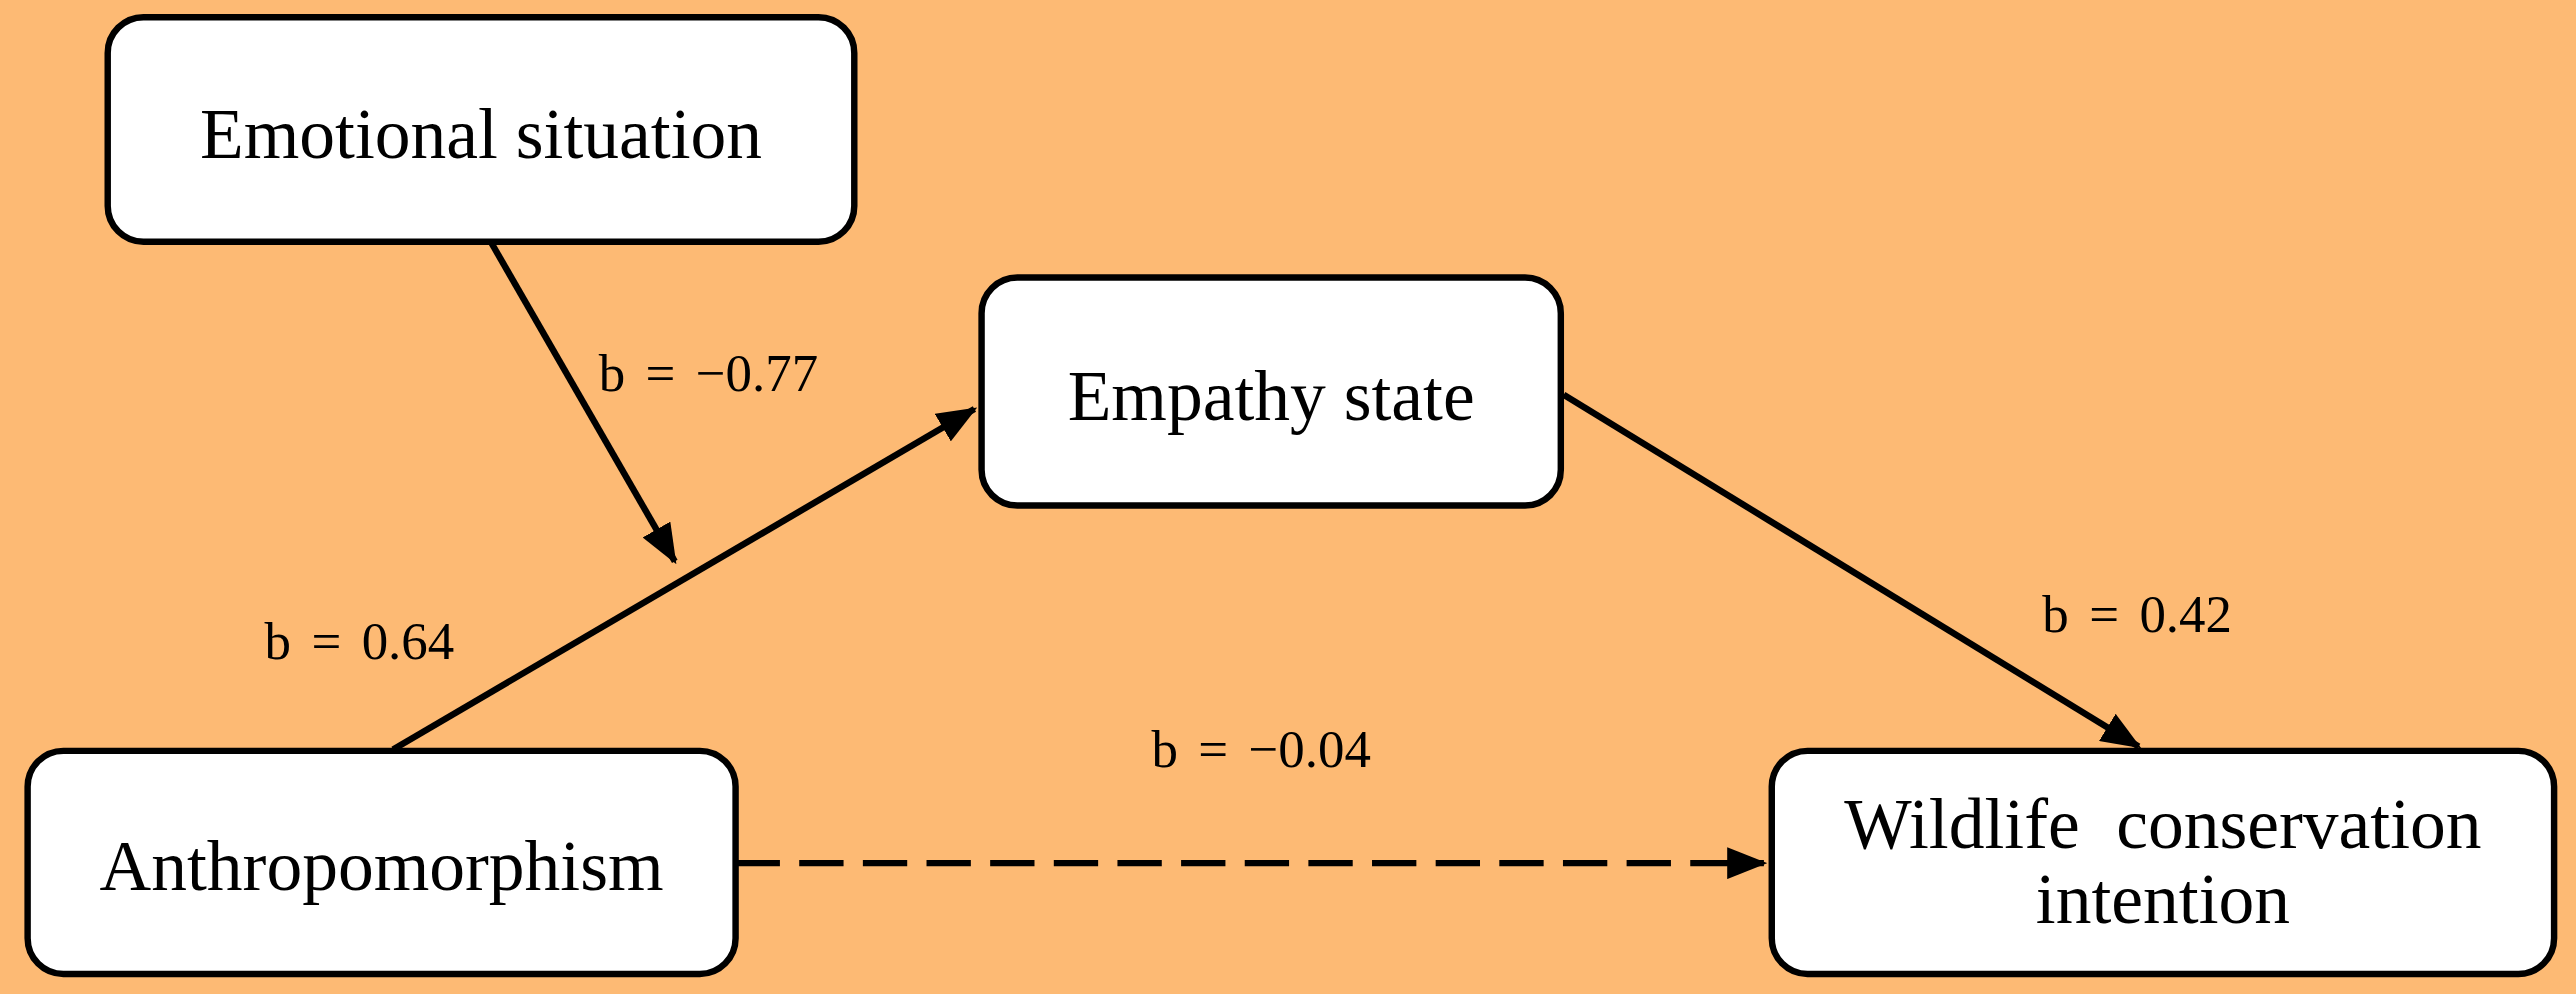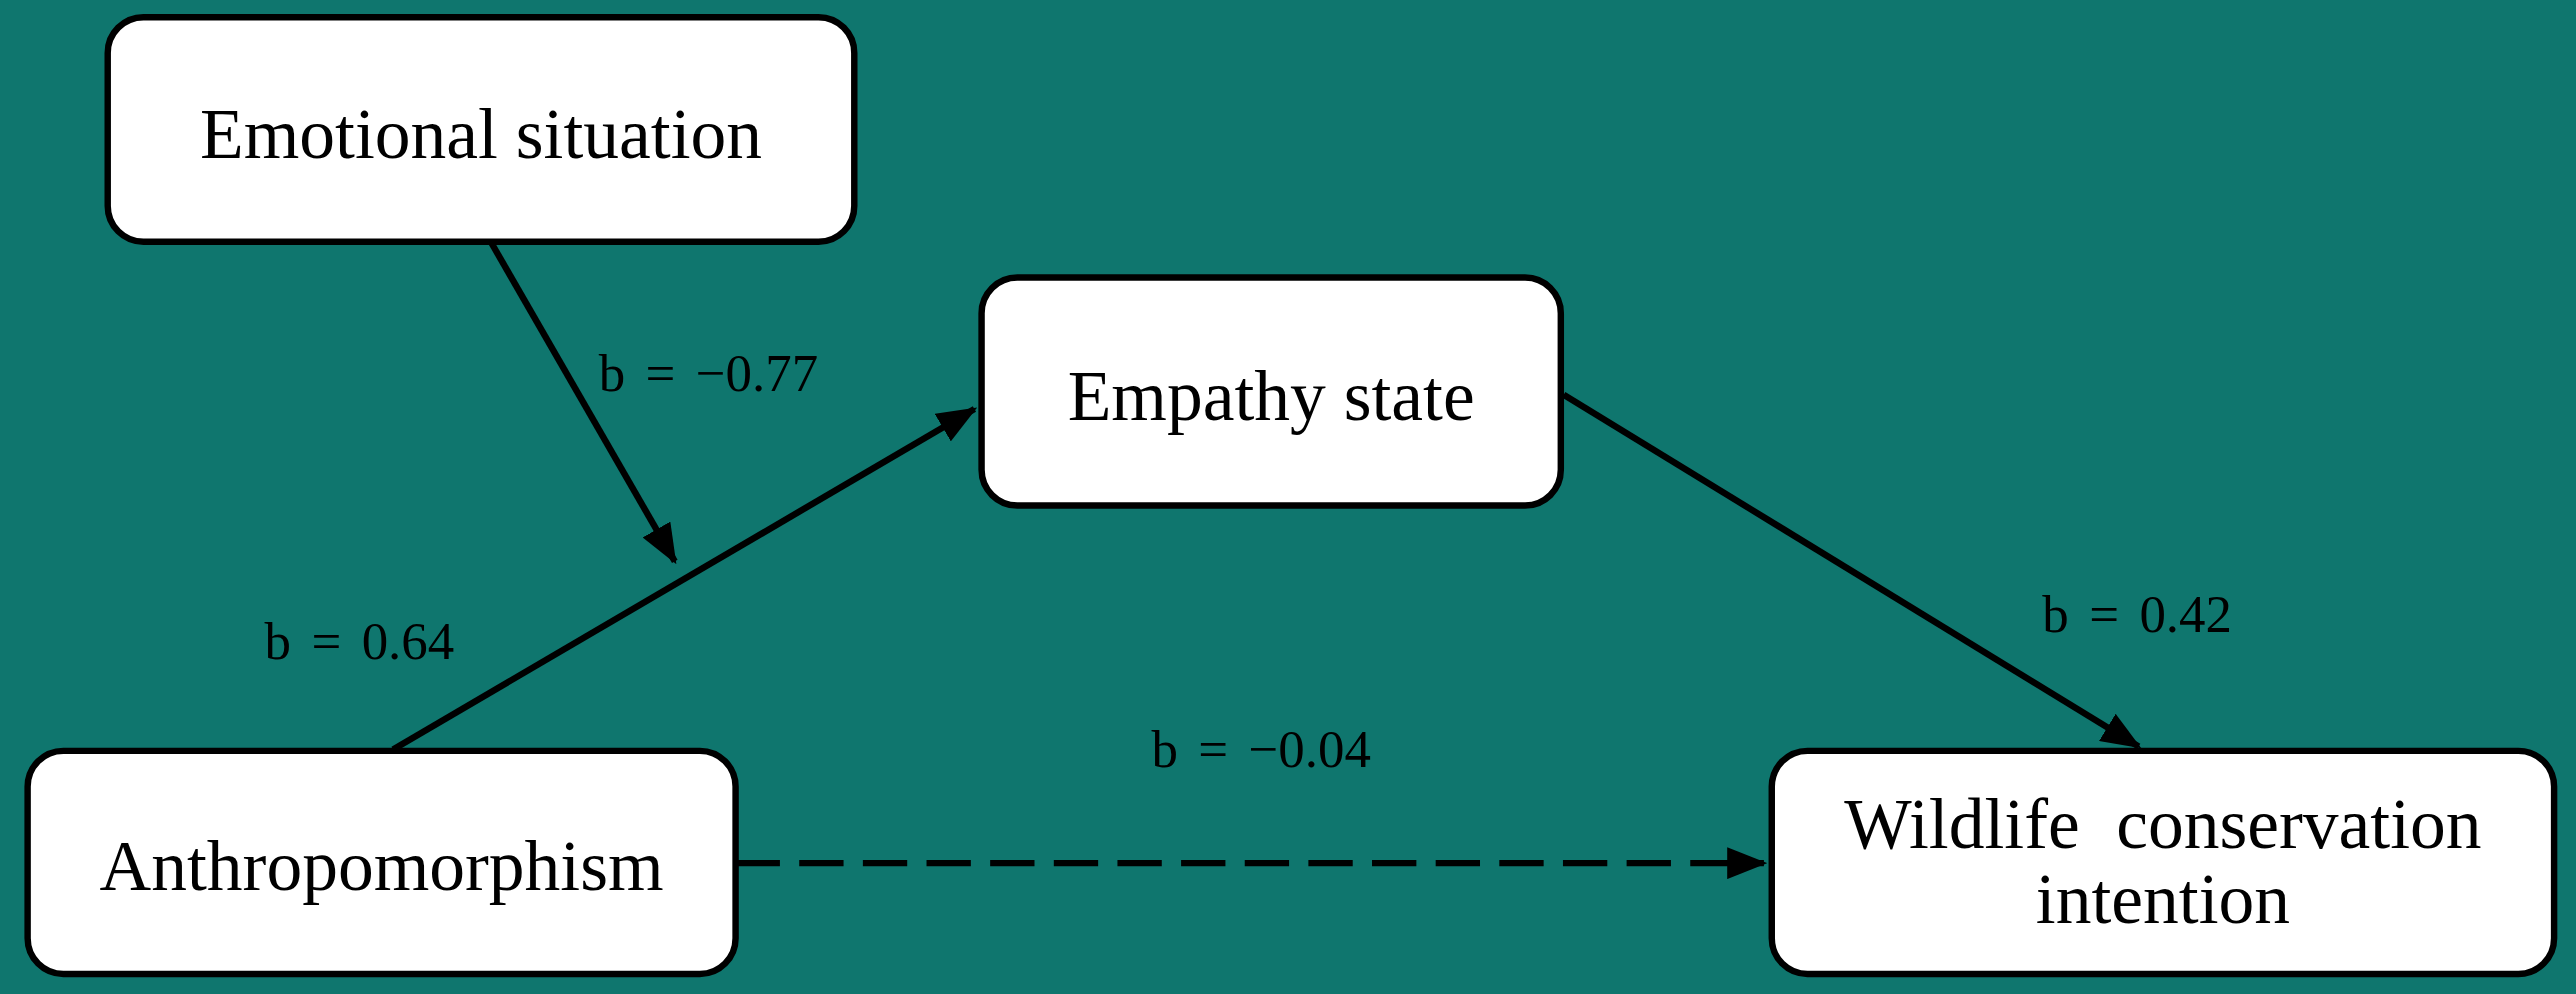--- a/index.html
+++ b/index.html
@@ -4,21 +4,21 @@
 <style>
   html, body {
     margin: 0;
     padding: 0;
     background: #ffffff;
   }
   .canvas {
     position: relative;
     width: 2576px;
     height: 994px;
-    background: #0f766e;
+    background: #fdba74;
     overflow: hidden;
     text-decoration: underline;
   }
   svg { display: block; }
   .node-box {
     fill: #ffffff;
     stroke: #000000;
     stroke-width: 9;
   }
   .edge-line {

